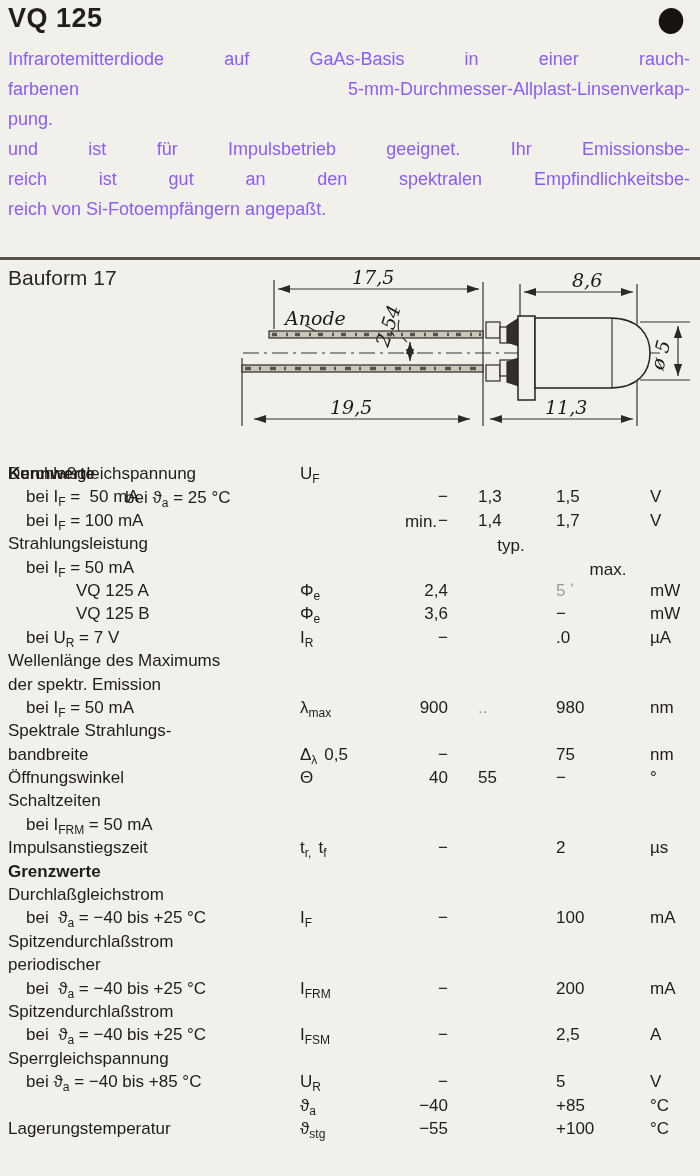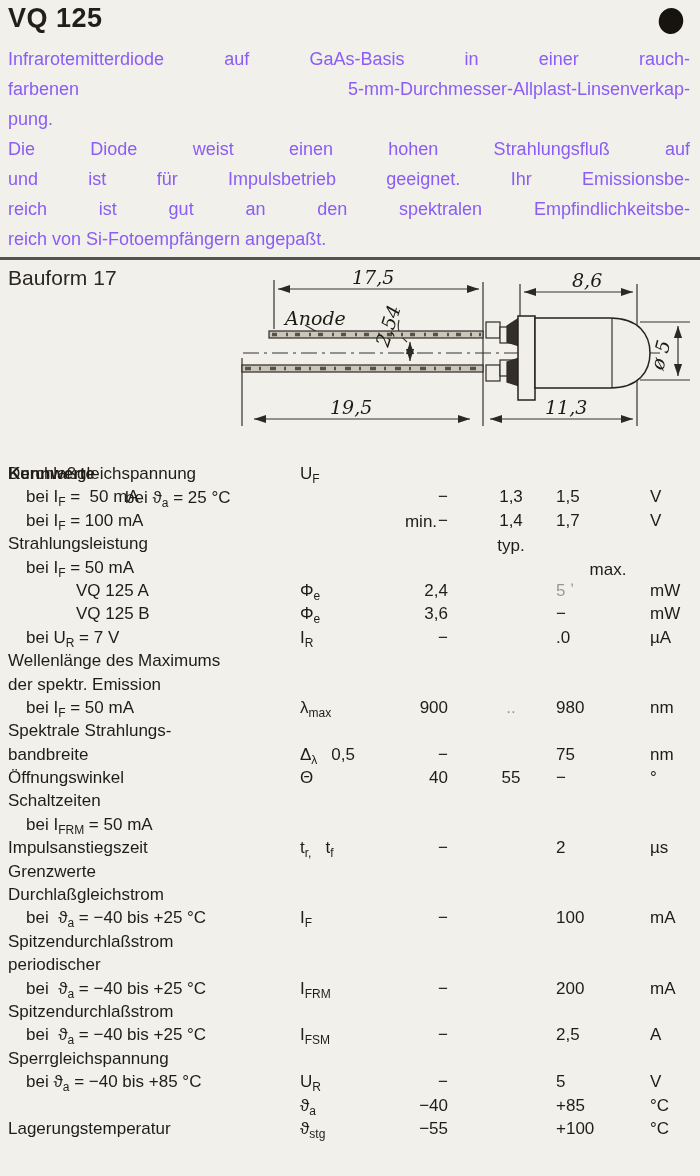--- a/index.html
+++ b/index.html
@@ -22,47 +22,46 @@
   #drawing{top:258px;left:0}
   .dimtxt{font-family:"DejaVu Serif","Liberation Serif",serif;font-style:italic;
           font-size:19px;fill:#1d1b16}
   
   #tbl{top:438px;left:0;width:686px;font-size:17px;color:#201d18}
   .r{position:relative;height:23.4px;line-height:23.4px;white-space:pre}
   .thead{height:24px;line-height:24px}
   .lbl{position:absolute;left:8px;white-space:pre}
   .i1 .lbl{left:26px}
   .i2 .lbl{left:76px}
-  .rb .lbl{font-weight:400}
+  .rb .lbl{font-weight:700}
   .sym{position:absolute;left:300px;white-space:pre}
   .sb{font-size:12px;position:relative;top:4px}
-  .s2:not(:empty){margin-left:14px}
+  .s2:not(:empty){margin-left:7px}
   .cell{position:absolute;white-space:pre}
   .min{left:382px;width:66px;text-align:right}
-  .typ{left:478px;width:66px;text-align:center}
+  .typ{left:478px;width:66px;text-align:left}
   .max{left:556px;width:76px;text-align:left}
   .unit{left:650px}
   .faint{opacity:.42}
   .ht{position:absolute;left:8px;font-weight:700}
   .hc{position:absolute;left:125px}
   .hmin{position:absolute;left:388px;width:66px;text-align:center}
   .htyp{position:absolute;left:478px;width:66px;text-align:center}
   .hmax{position:absolute;left:570px;width:76px;text-align:center}
 </style>
 </head>
 <body>
 
 <div class="abs" id="title">VQ 125</div>
 <div class="abs" id="dot"></div>
 
 <div class="abs" id="intro">
   <div class="jline">Infrarotemitterdiode auf GaAs-Basis in einer rauch-</div>
   <div class="jline">farbenen 5-mm-Durchmesser-Allplast-Linsenverkap-</div>
   <div class="jline jlast">pung.</div>
-  <div class="jline">Die Diode weist einen hohen Strahlungsfluß auf</div>
   <div class="jline">und ist für Impulsbetrieb geeignet. Ihr Emissionsbe-</div>
   <div class="jline">reich ist gut an den spektralen Empfindlichkeitsbe-</div>
   <div class="jline jlast">reich von Si-Fotoempfängern angepaßt.</div>
 </div>
 
 <div class="abs" id="rule"></div>
 <div class="abs" id="bauform">Bauform 17</div>
 
 <svg class="abs" id="drawing" width="700" height="172" viewBox="0 0 700 172">
   <defs>

